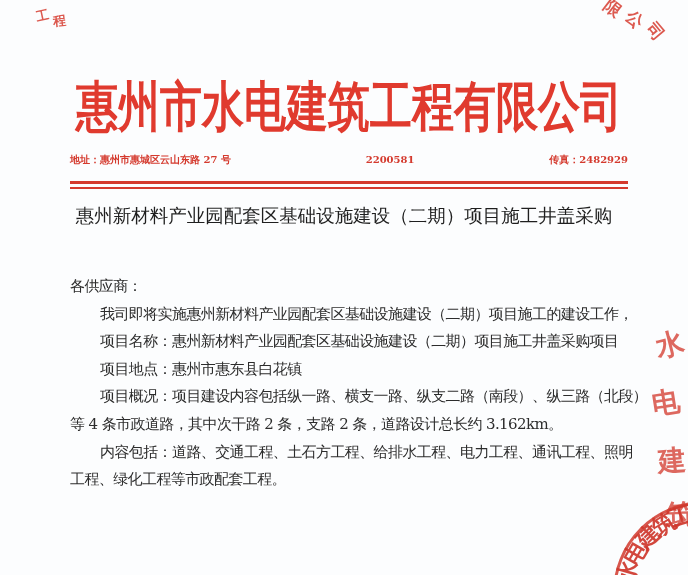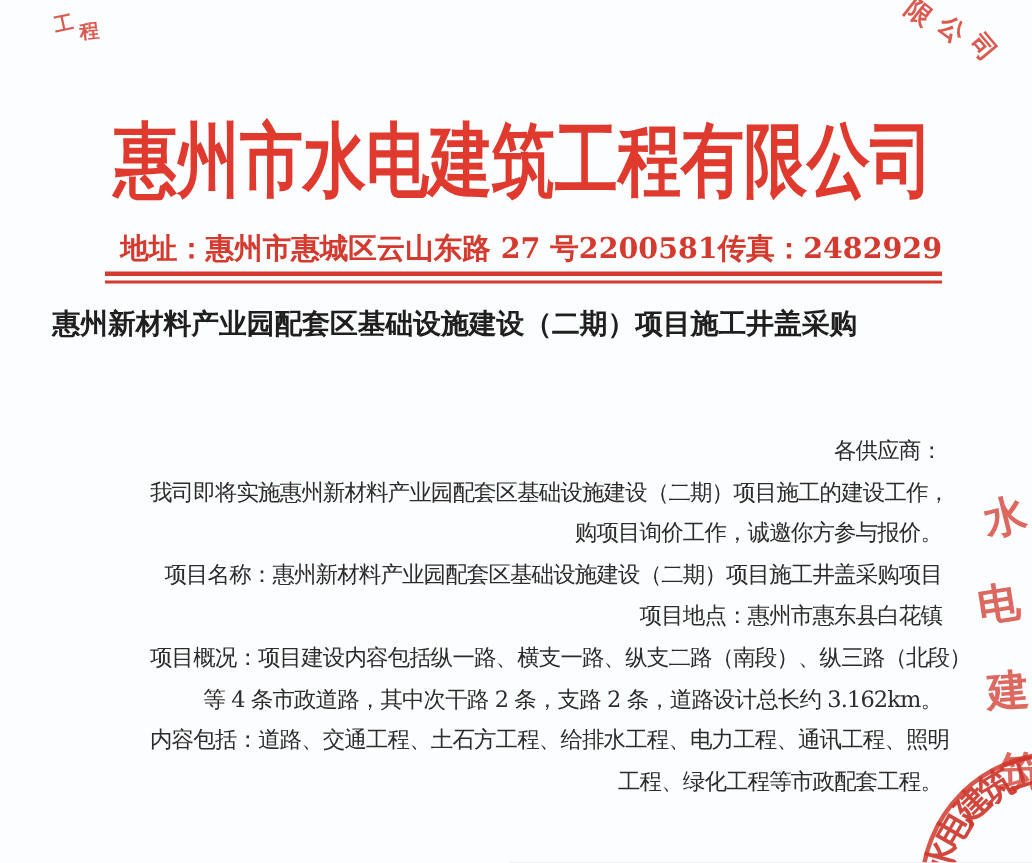--- a/index.html
+++ b/index.html
@@ -9,37 +9,37 @@
     font-family:"DejaVu Serif","Liberation Serif",serif;
   }
   
   .company{
     position:absolute;top:82px;left:70px;width:558px;height:56px;line-height:52px;
     text-align:center;font-size:42px;font-weight:bold;color:#e03a2e;
     transform:scaleY(1.28);transform-origin:50% 50%;white-space:nowrap;letter-spacing:0;
   }
   .addr{
     position:absolute;top:153px;left:70px;width:558px;
-    display:flex;justify-content:flex-end;align-items:baseline;
-    font-size:19px;font-weight:bold;color:#d43a2e;white-space:nowrap;
+    display:flex;justify-content:space-between;align-items:baseline;
+    font-size:10px;font-weight:bold;color:#d43a2e;white-space:nowrap;
   }
   .rule{position:absolute;left:70px;width:558px;background:#d43a2e;}
   .rule-thick{top:181px;height:3px;}
   .rule-thin{top:187px;height:2px;}
   
   .doc-title{
-    position:absolute;left:35px;width:618px;
-    font-weight:bold;font-size:18.5px;color:#1f1f1f;white-space:nowrap;
+    position:absolute;left:35px;width:618px;text-align:center;
+    font-weight:normal;font-size:18.5px;color:#1f1f1f;white-space:nowrap;
   }
   .doc-title.l1{top:203px;}
   .doc-title.l2{top:241px;}
   
   .body{
-    position:absolute;top:287px;left:70px;width:558px;
-    font-size:15px;letter-spacing:-0.6px;line-height:27.6px;color:#2c2c2c;text-align:right;
+    position:absolute;top:273px;left:70px;width:558px;
+    font-size:15px;letter-spacing:-0.6px;line-height:27.6px;color:#2c2c2c;
   }
   .ln{white-space:nowrap;}
   .ind{text-indent:2em;}
   
   .stamp{position:absolute;left:613px;top:501px;width:184px;height:184px;}
   .stamp-circle{
     position:absolute;inset:0;border:3px solid rgba(209,58,46,.85);border-radius:50%;
   }
   .stamp-star{
     position:absolute;left:42px;top:42px;width:100px;height:100px;
@@ -88,21 +88,20 @@
   </div>
 
   <div class="rule rule-thick"></div>
   <div class="rule rule-thin"></div>
 
   <div class="doc-title l1">惠州新材料产业园配套区基础设施建设（二期）项目施工井盖采购</div>
 
   <div class="body">
     <div class="ln">各供应商：</div>
     <div class="ln ind">我司即将实施惠州新材料产业园配套区基础设施建设（二期）项目施工的建设工作，</div>
-    <div class="ln">购项目询价工作，诚邀你方参与报价。</div>
     <div class="ln ind">项目名称：惠州新材料产业园配套区基础设施建设（二期）项目施工井盖采购项目</div>
     <div class="ln ind">项目地点：惠州市惠东县白花镇</div>
     <div class="ln ind">项目概况：项目建设内容包括纵一路、横支一路、纵支二路（南段）、纵三路（北段）</div>
     <div class="ln">等 4 条市政道路，其中次干路 2 条，支路 2 条，道路设计总长约 3.162km。</div>
     <div class="ln ind">内容包括：道路、交通工程、土石方工程、给排水工程、电力工程、通讯工程、照明</div>
     <div class="ln">工程、绿化工程等市政配套工程。</div>
   </div>
 
   <span class="edge-ch e0">水</span>
   <span class="edge-ch e1">电</span>

